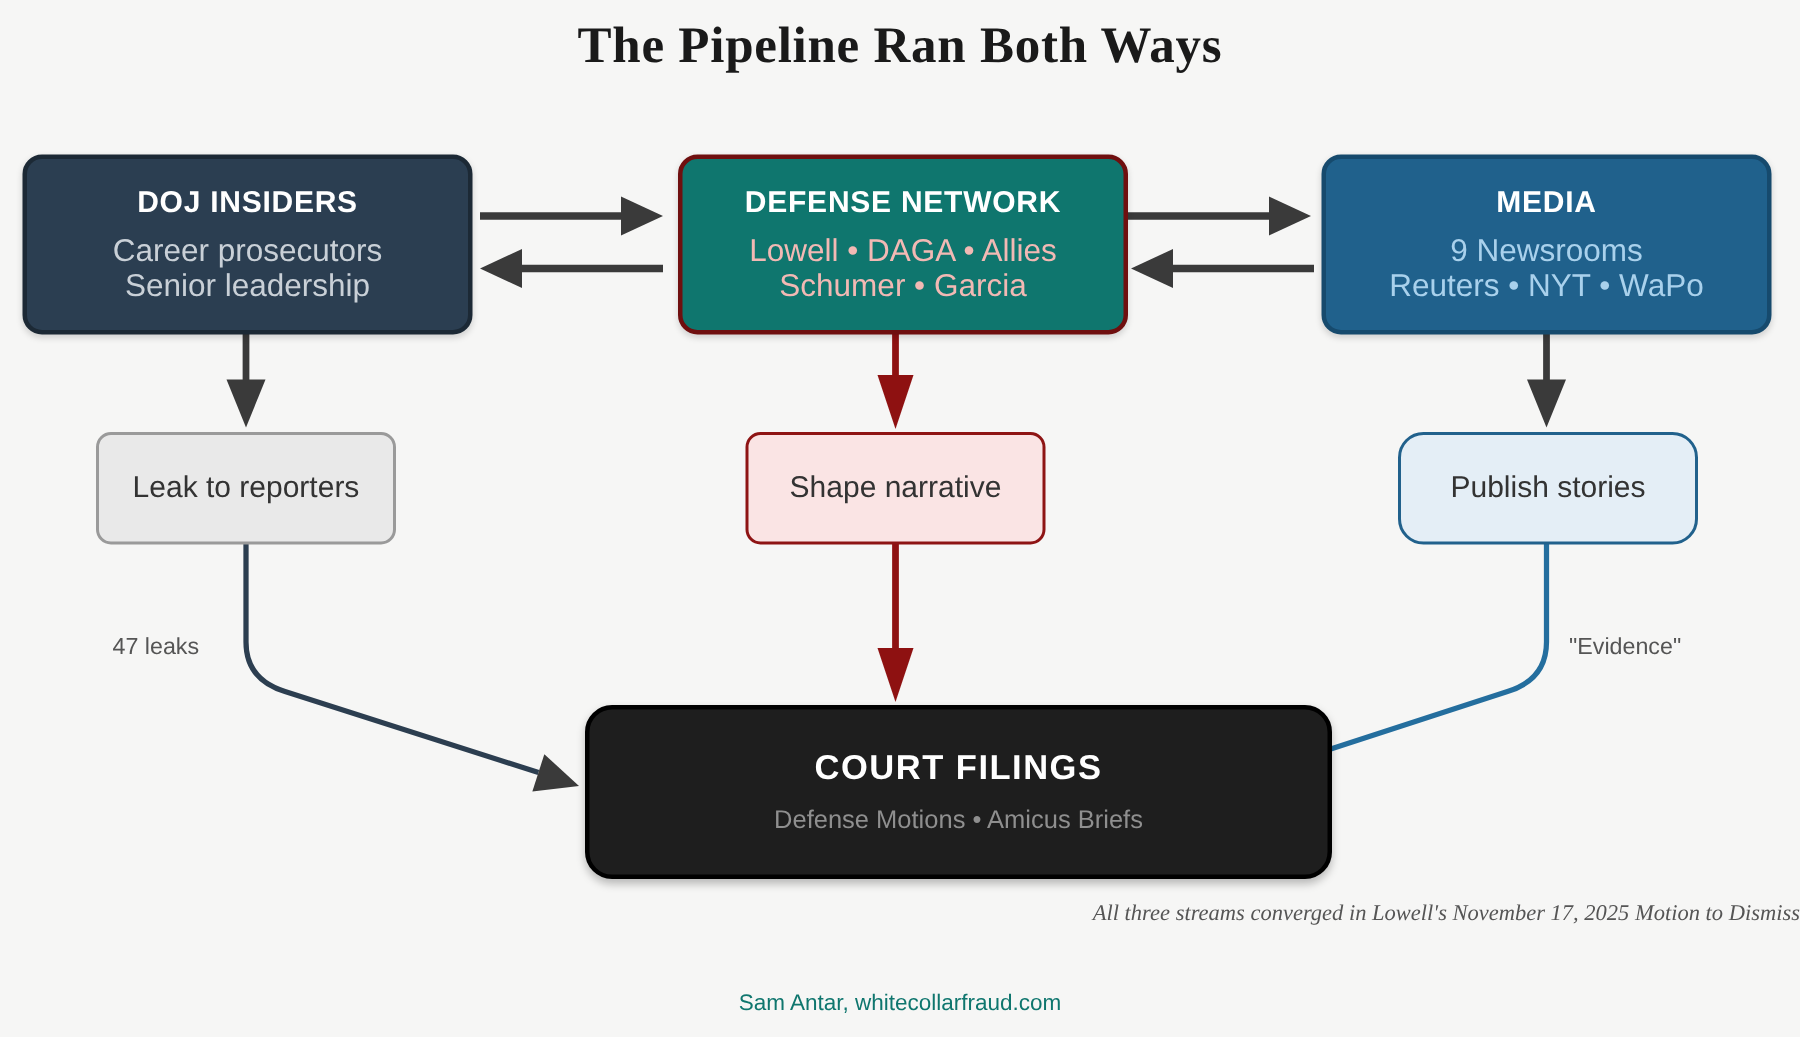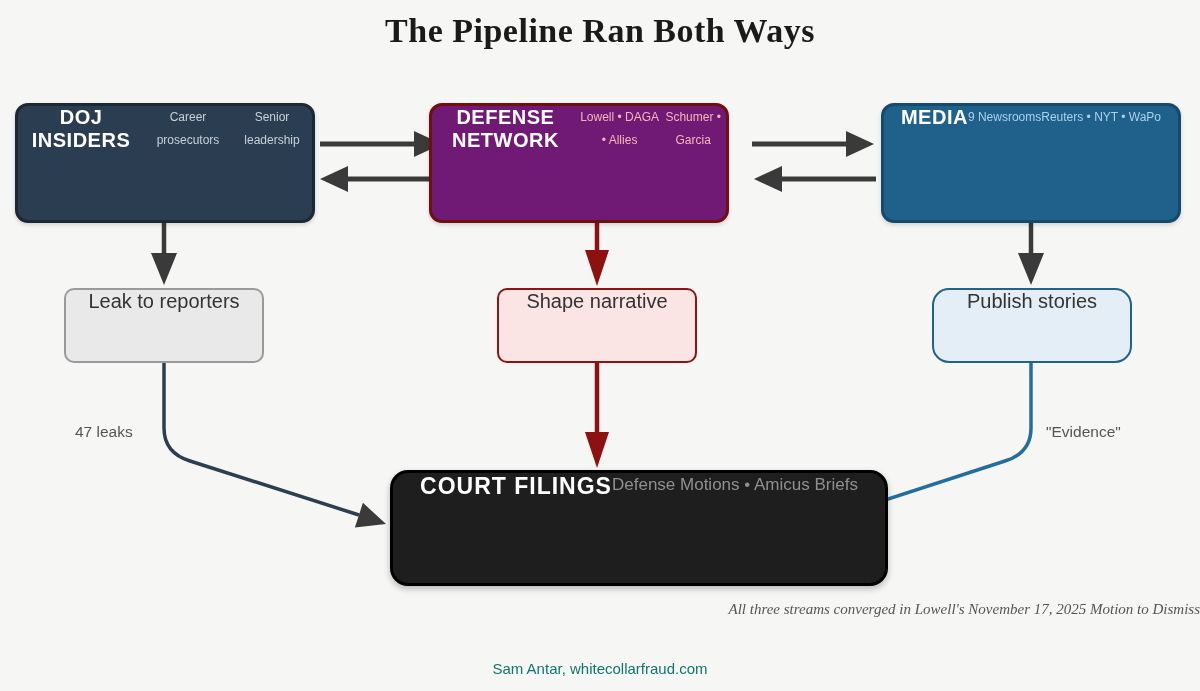--- a/index.html
+++ b/index.html
@@ -8,33 +8,33 @@
 
   .diagram-title{
     position:absolute;left:0;top:12px;width:1200px;text-align:center;
     font-family:"Liberation Serif", serif;font-weight:bold;font-size:34px;
     color:#1a1a1a;margin:0;letter-spacing:0.5px;
   }
 
   svg.connectors{position:absolute;left:0;top:0;width:1200px;height:691px;}
 
   .node{position:absolute;box-sizing:border-box;border-radius:13px;
-    display:flex;flex-direction:row;justify-content:center;
+    display:flex;flex-direction:column;justify-content:center;
     text-align:center;}
   .node .node-title{font-weight:bold;letter-spacing:0.5px;}
   .node .node-sub{line-height:23px;}
 
   
   .src{top:103px;width:300px;height:120px;border-width:3px;border-style:solid;
        box-shadow:0 2px 4px rgba(0,0,0,0.15);}
   .src .node-title{font-size:20px;color:#ffffff;margin-bottom:9px;}
-  .src .node-sub{font-size:12px;}
+  .src .node-sub{font-size:21px;}
   .doj{left:15px;background:#2b3e51;border-color:#1c2935;}
   .doj .node-sub{color:#c9d0d7;}
-  .defense{left:429px;background:#701a75;border-color:#6f0f0f;}
+  .defense{left:452px;background:#0f766e;border-color:#6f0f0f;}
   .defense .node-sub{color:#f2b9b4;}
   .media{left:881px;background:#20618c;border-color:#164a6d;}
   .media .node-sub{color:#a9d1ec;}
 
   
   .action{top:288px;width:200px;height:75px;border-width:2px;border-style:solid;
      border-radius:10px;font-size:20px;color:#333333;}
   .leak{left:64px;background:#e9e9e9;border-color:#9a9a9a;}
   .shape{left:497px;background:#fae4e4;border-color:#8e1414;}
   .publish{left:932px;background:#e4eef6;border-color:#21618c;border-radius:17px;}

